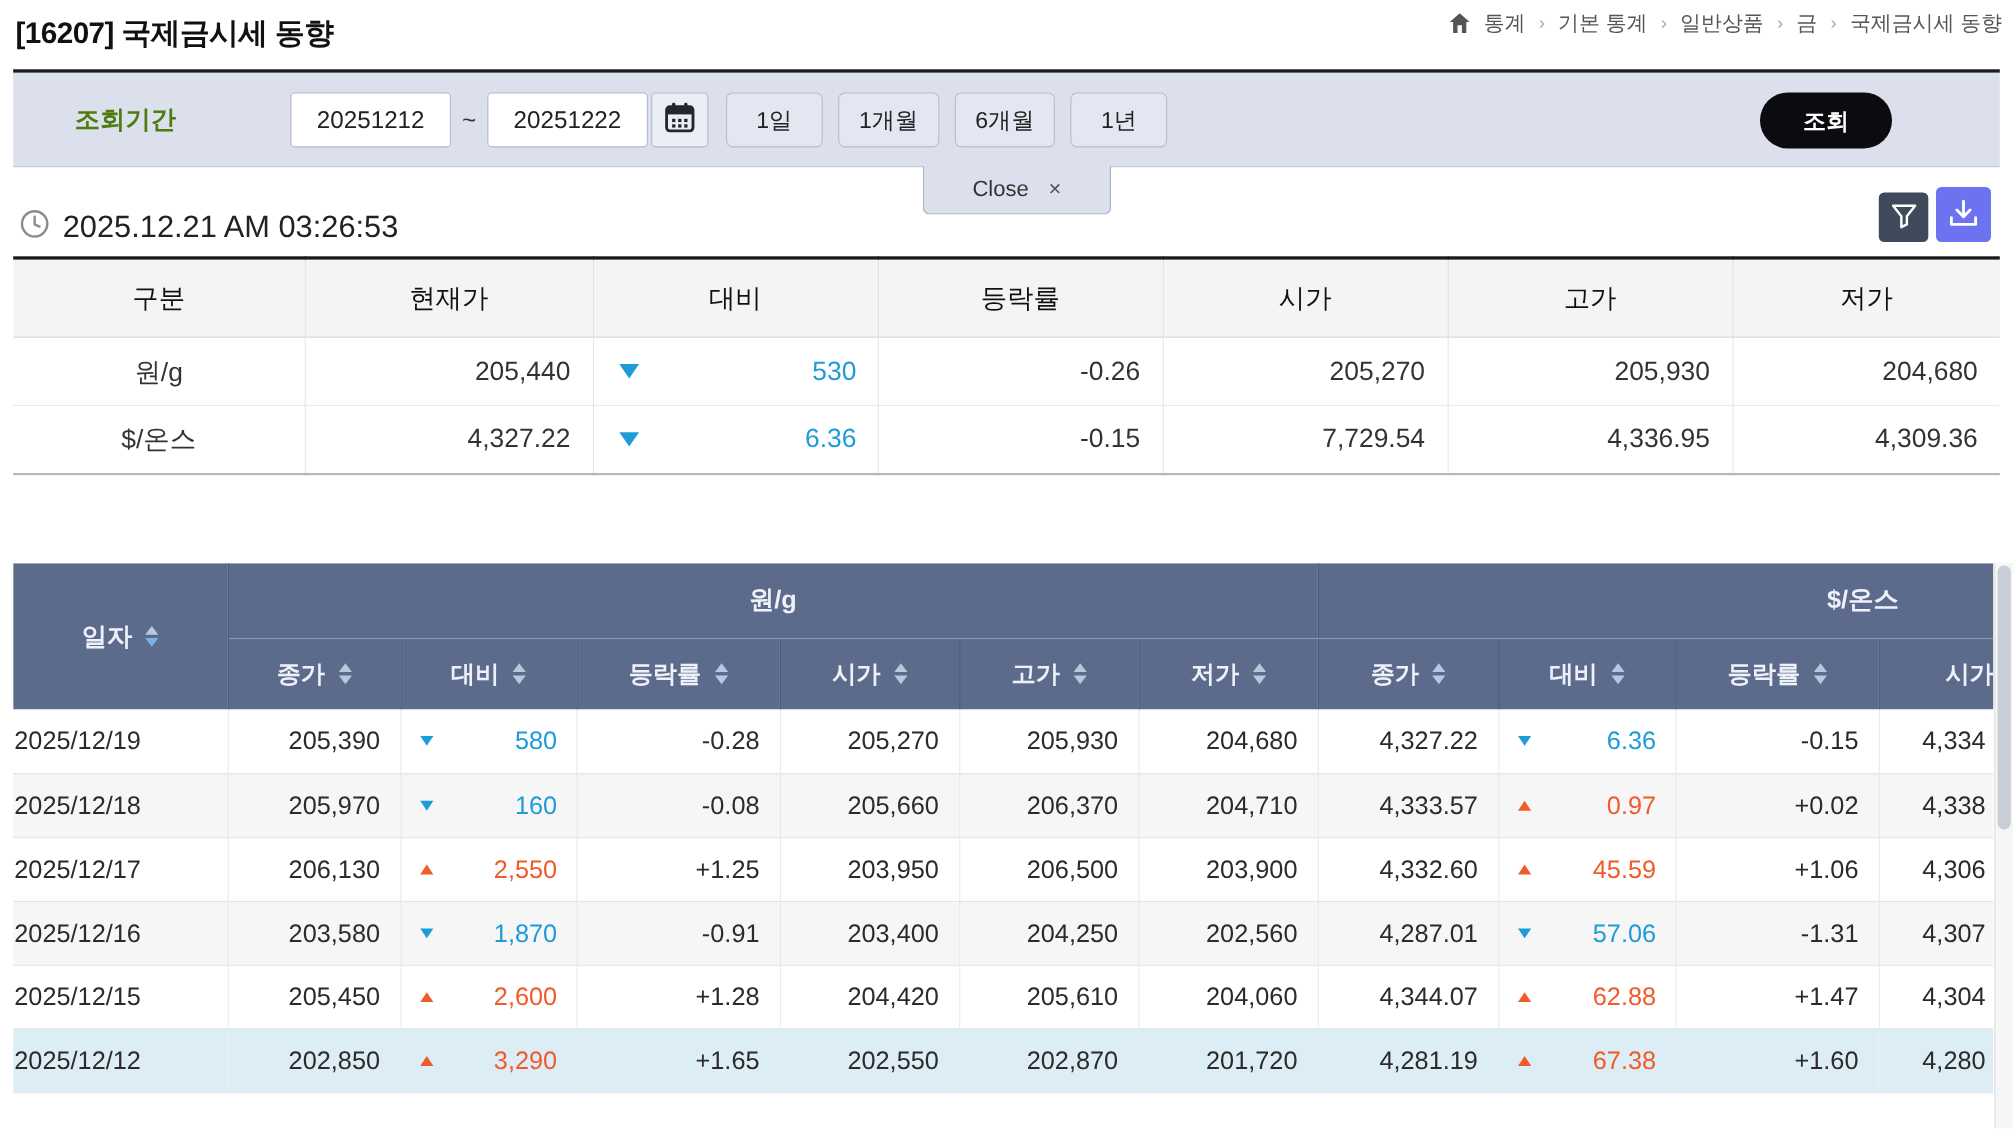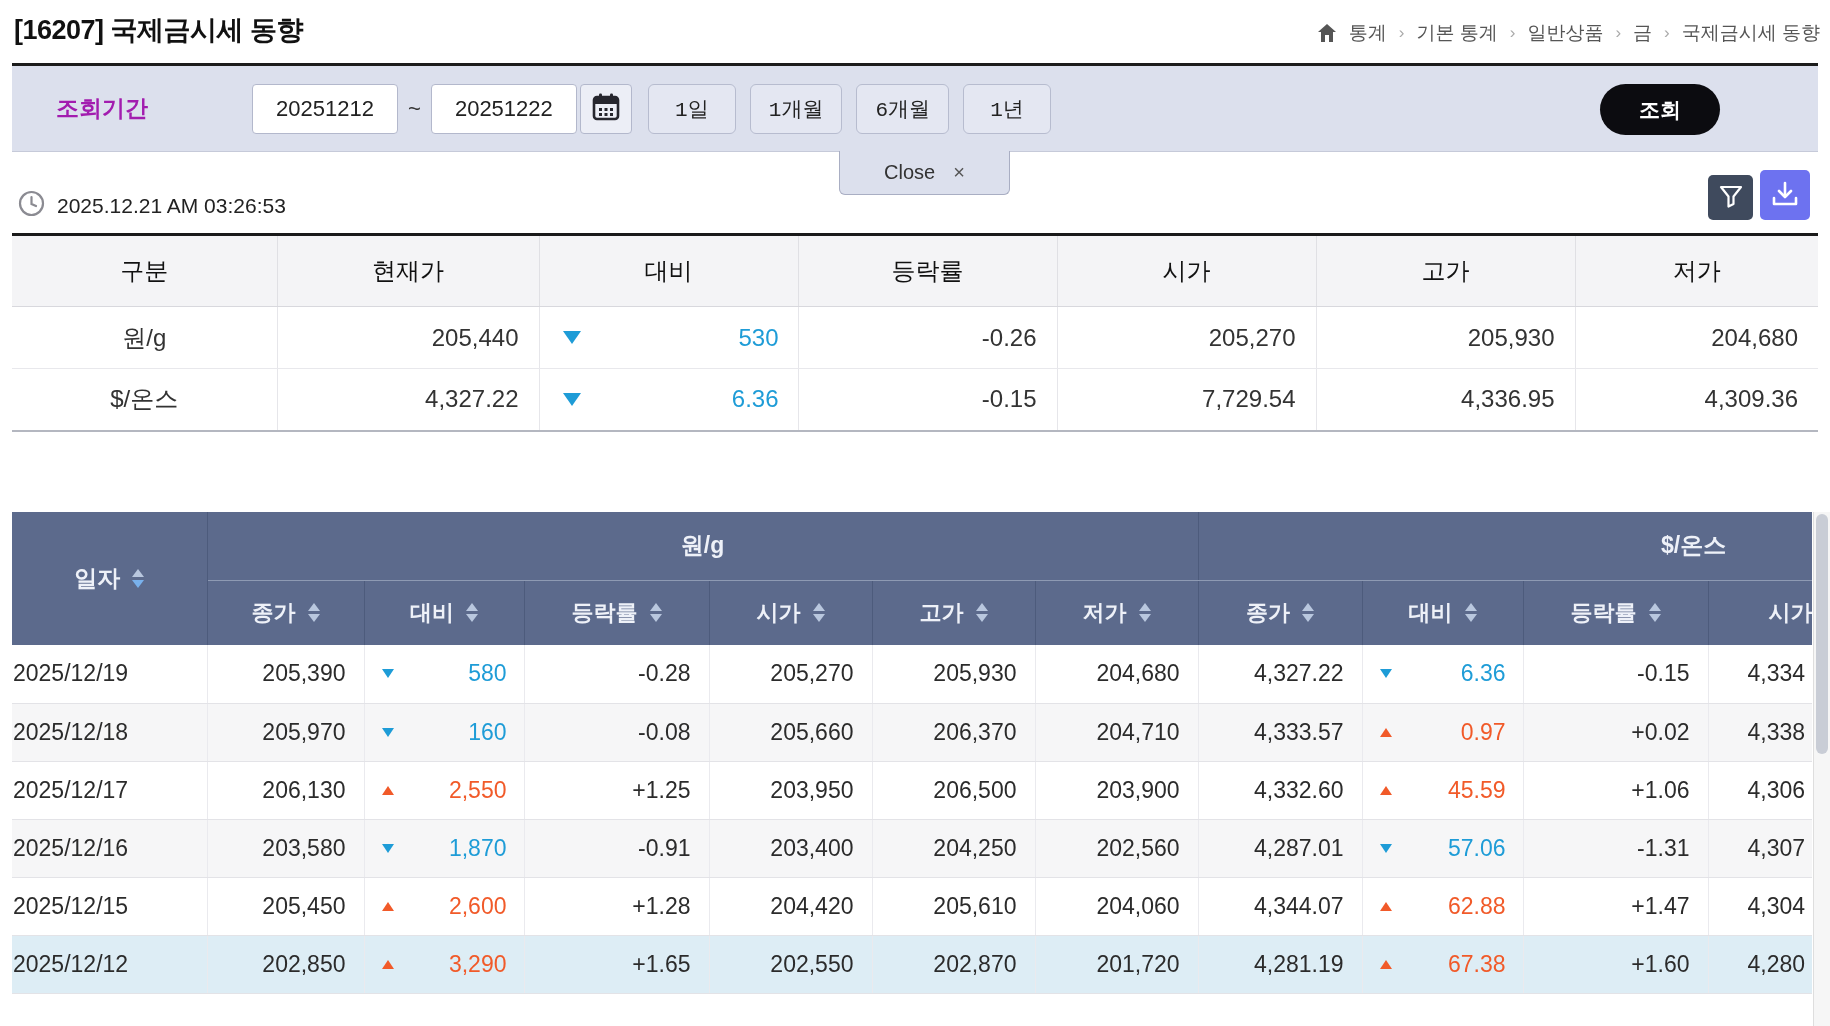--- a/index.html
+++ b/index.html
@@ -15,73 +15,73 @@
     width:1830px;height:1026px;position:relative;overflow:hidden;
     background:#ffffff;color:#222;
     font-family:"Liberation Sans","DejaVu Sans",sans-serif;
   }
   
   .page-title{
     position:absolute;left:14px;top:12px;
     font-size:27px;font-weight:bold;color:#111;letter-spacing:-0.5px;
   }
   .breadcrumb{
-    position:absolute;right:10px;top:20px;
+    position:absolute;right:10px;top:8px;
     display:flex;align-items:center;gap:12px;
     font-size:19px;color:#555;white-space:nowrap;
   }
   .breadcrumb .sep{color:#aaa;font-size:17px;}
   .breadcrumb .crumb{cursor:pointer;}
   .home-ic{display:inline-flex;align-items:center;}
   
   .control-bar{
     position:absolute;left:12px;top:63px;width:1806px;height:89px;
     background:var(--bar-bg);
     border-top:3px solid #1c1c1c;border-bottom:1px solid #c6cad9;
     display:flex;align-items:center;
   }
-  .cb-label{font-size:23px;font-weight:bold;color:#a21caf;margin-left:44px;}
+  .cb-label{font-size:23px;font-weight:bold;color:#4d7c0f;margin-left:56px;}
   .date-input{
     width:146px;height:50px;margin-left:104px;
     border:1px solid #b3b8cc;border-radius:4px;background:#fff;
     text-align:center;font-size:22px;color:#222;
     font-family:"Liberation Sans","DejaVu Sans",sans-serif;
   }
   .tilde{font-size:22px;color:#333;margin:0 10px;}
   .date-input.second{margin-left:0;}
   .cal-btn{
     width:52px;height:50px;margin-left:3px;
     border:1px solid #b3b8cc;border-radius:4px;background:#eceef6;
     display:flex;align-items:center;justify-content:center;cursor:pointer;
   }
   .period-btn{
     height:50px;min-width:88px;margin-left:14px;padding:0 18px;
     border:1px solid #b7bccf;border-radius:6px;background:#e4e7f2;
     font-size:21px;color:#222;cursor:pointer;
-    font-family:Liberation Mono, monospace;
+    font-family:Liberation Sans, sans-serif;
   }
   .period-btn:first-of-type{margin-left:16px;}
   .search-btn{
     position:absolute;right:98px;top:18px;
     width:120px;height:51px;border:none;border-radius:26px;
     background:#0c0c10;color:#fff;font-size:21px;font-weight:bold;
     cursor:pointer;font-family:"Liberation Sans","DejaVu Sans",sans-serif;
   }
   
   .close-tab{
     position:absolute;left:839px;top:151px;width:171px;height:44px;
     background:var(--bar-bg);
     border:1px solid #a9aec3;border-top:none;border-radius:0 0 6px 6px;
     display:flex;align-items:center;justify-content:center;gap:18px;
     font-size:20px;color:#333;cursor:pointer;
   }
   .close-tab .x{font-size:20px;color:#555;}
   
   .stamp-row{position:absolute;left:18px;top:190px;display:flex;align-items:center;gap:12px;}
-  .stamp-text{font-size:21px;color:#222;}
+  .stamp-text{font-size:28px;color:#222;}
   .tool-btns{position:absolute;right:20px;top:170px;display:flex;align-items:flex-end;gap:7px;}
   .filter-btn{width:45px;height:45px;border:none;border-radius:5px;background:#3f4a5d;
     display:flex;align-items:center;justify-content:center;cursor:pointer;}
   .down-btn{width:50px;height:50px;border:none;border-radius:5px;background:#6d72f0;
     display:flex;align-items:center;justify-content:center;cursor:pointer;}
   
   .t1-wrap{position:absolute;left:12px;top:233px;width:1806px;}
   table{border-collapse:collapse;table-layout:fixed;}
   .t1{width:1806px;border-top:3px solid #1a1a1a;border-bottom:2px solid #b4b7c0;}
   .t1 th{

